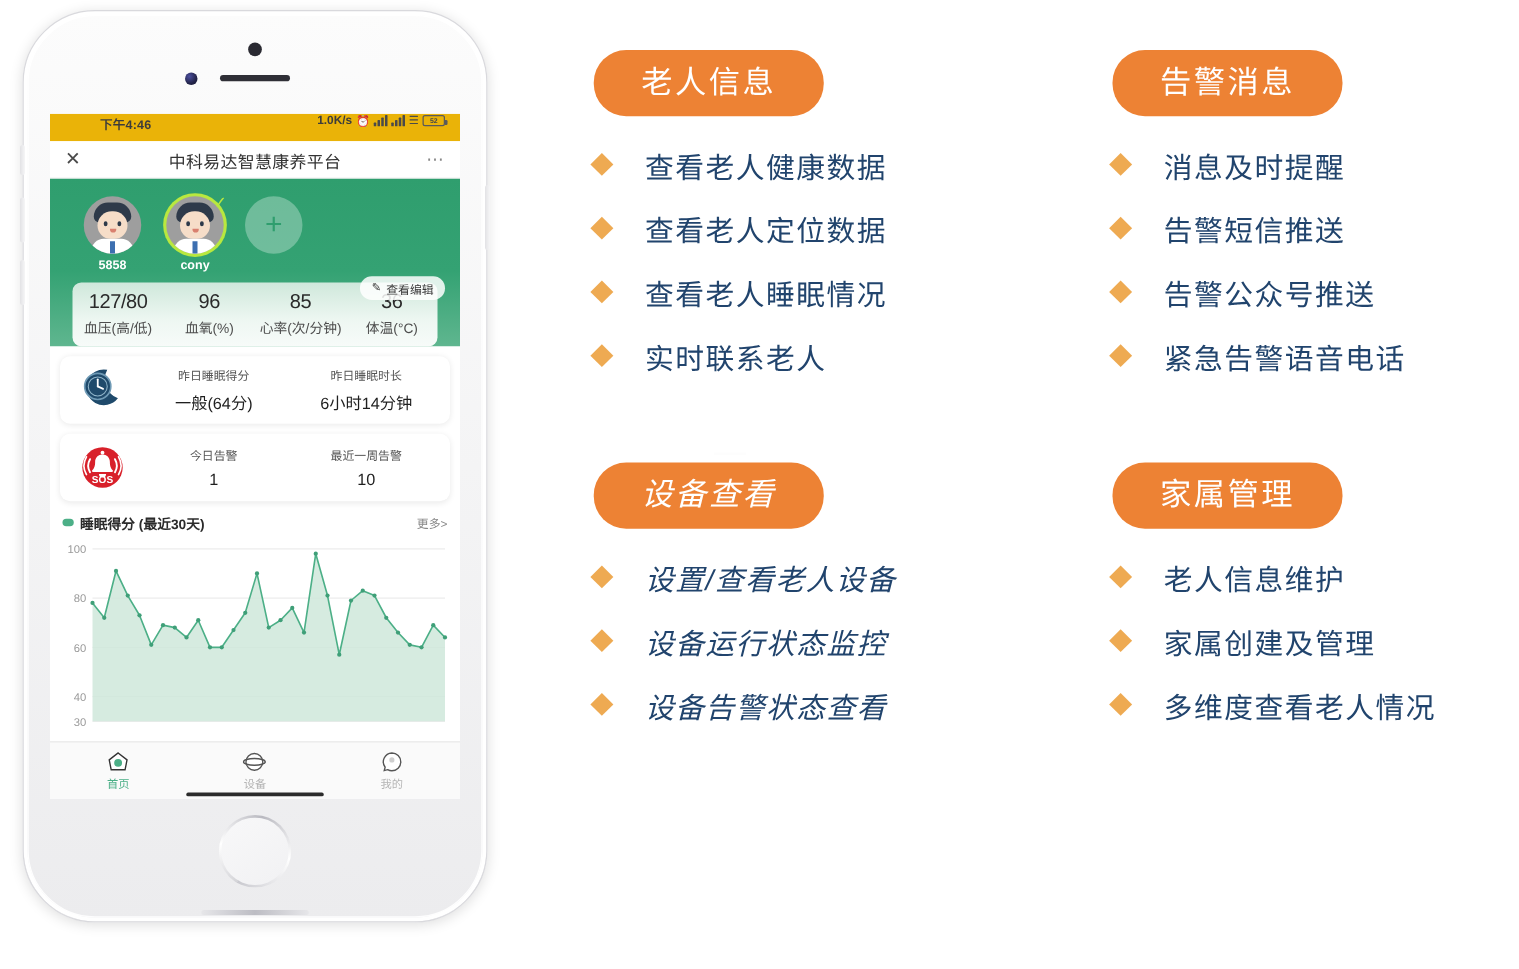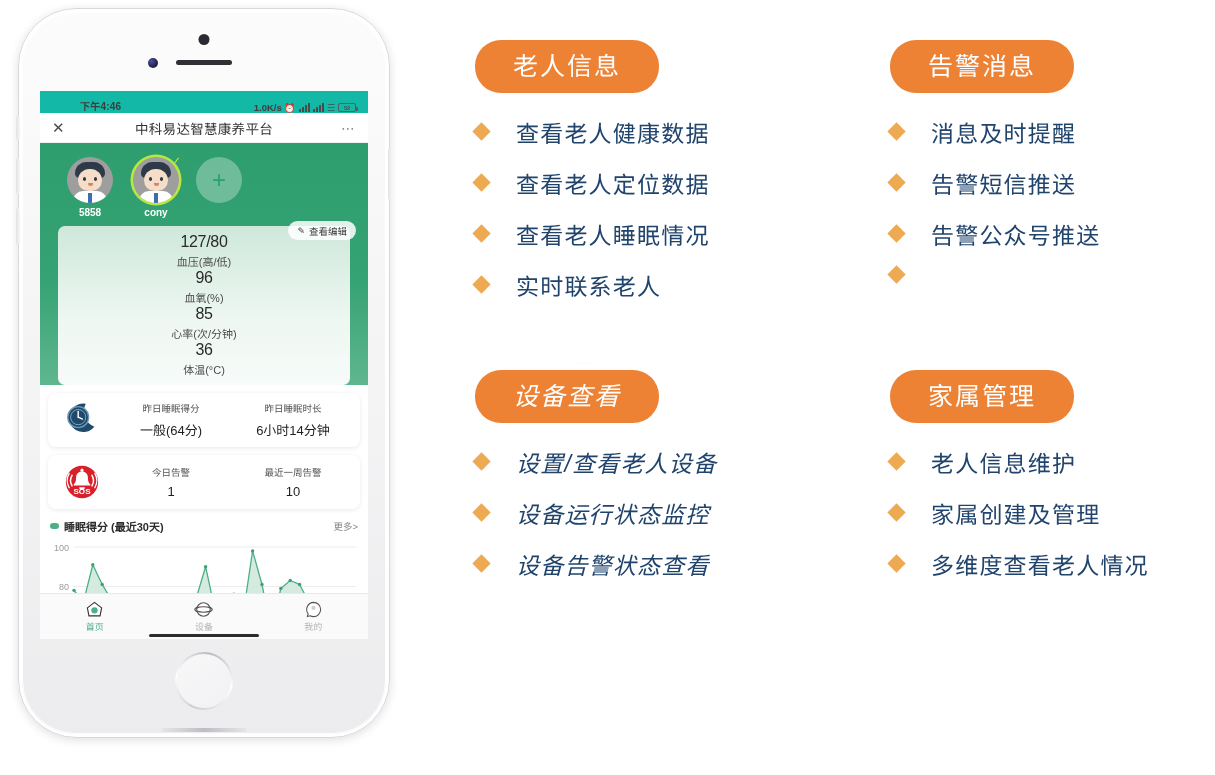--- a/index.html
+++ b/index.html
@@ -84,22 +84,22 @@
   }
   .phone-bottom-line {
     position: absolute; left: 50%; bottom: 6px; transform: translateX(-50%);
     width: 86px; height: 4px; border-radius: 2px;
     background: linear-gradient(90deg,#e6e6e9,#bdbdc4,#e6e6e9);
   }
 
   
   .status-bar {
     height: 22px;
-    background: #14b8a6;
-    display: flex; align-items: flex-end;
+    background: #eab308;
+    display: flex; align-items: flex-start;
     padding: 0 12px;
     font-size: 10px; font-weight: bold; color: #3c3c3c;
   }
   .sb-time { margin-left: 28px; letter-spacing: .2px; }
   .sb-right { margin-left: auto; display: flex; align-items: center; gap: 3px; }
   .sb-speed { font-size: 9.5px; font-weight: bold; }
   .sb-ico { font-size: 9px; color: #4a4a4a; }
   .sb-bars { display: inline-flex; align-items: flex-end; gap: 1px; height: 9px; }
   .sb-bars i { display:block; width: 2px; background: #4a4a4a; border-radius: .5px; }
   .sb-bars i:nth-child(1){ height: 3px; }
@@ -176,21 +176,20 @@
   }
   .edit-pencil { font-size: 9px; }
 
   
   .vitals {
     margin: 8px 8px 0;
     background: linear-gradient(180deg, #cfe8db 0%, #eef7f2 60%, #f7fbf9 100%);
     border-radius: 7px;
     display: flex;
     padding: 7px 0 8px;
-    flex-direction: column;
   }
   .vital { flex: 1; text-align: center; }
   .vital-val { font-size: 16px; color: #2a2a2a; font-weight: 500; letter-spacing: -.3px; }
   .vital-lbl { font-size: 11px; color: #4d4d4d; margin-top: 2px; }
 
   
   .info-card {
     margin: 8px 8px 0;
     background: #fff;
     border-radius: 8px;
@@ -563,20 +562,21 @@
       <div class="bullet-row">
         <span class="diamond"></span>
         <span class="bullet-text">告警短信推送</span>
       </div>
       <div class="bullet-row">
         <span class="diamond"></span>
         <span class="bullet-text">告警公众号推送</span>
       </div>
       <div class="bullet-row">
         <span class="diamond"></span>
+        <span class="bullet-text">紧急告警语音电话</span>
       </div>
     </div>
   </div>
 
   <div class="section sec-3">
     <span class="stray-line"></span>
     <div class="pill">设备查看</div>
     <div class="bullets">
       <div class="bullet-row">
         <span class="diamond"></span>

